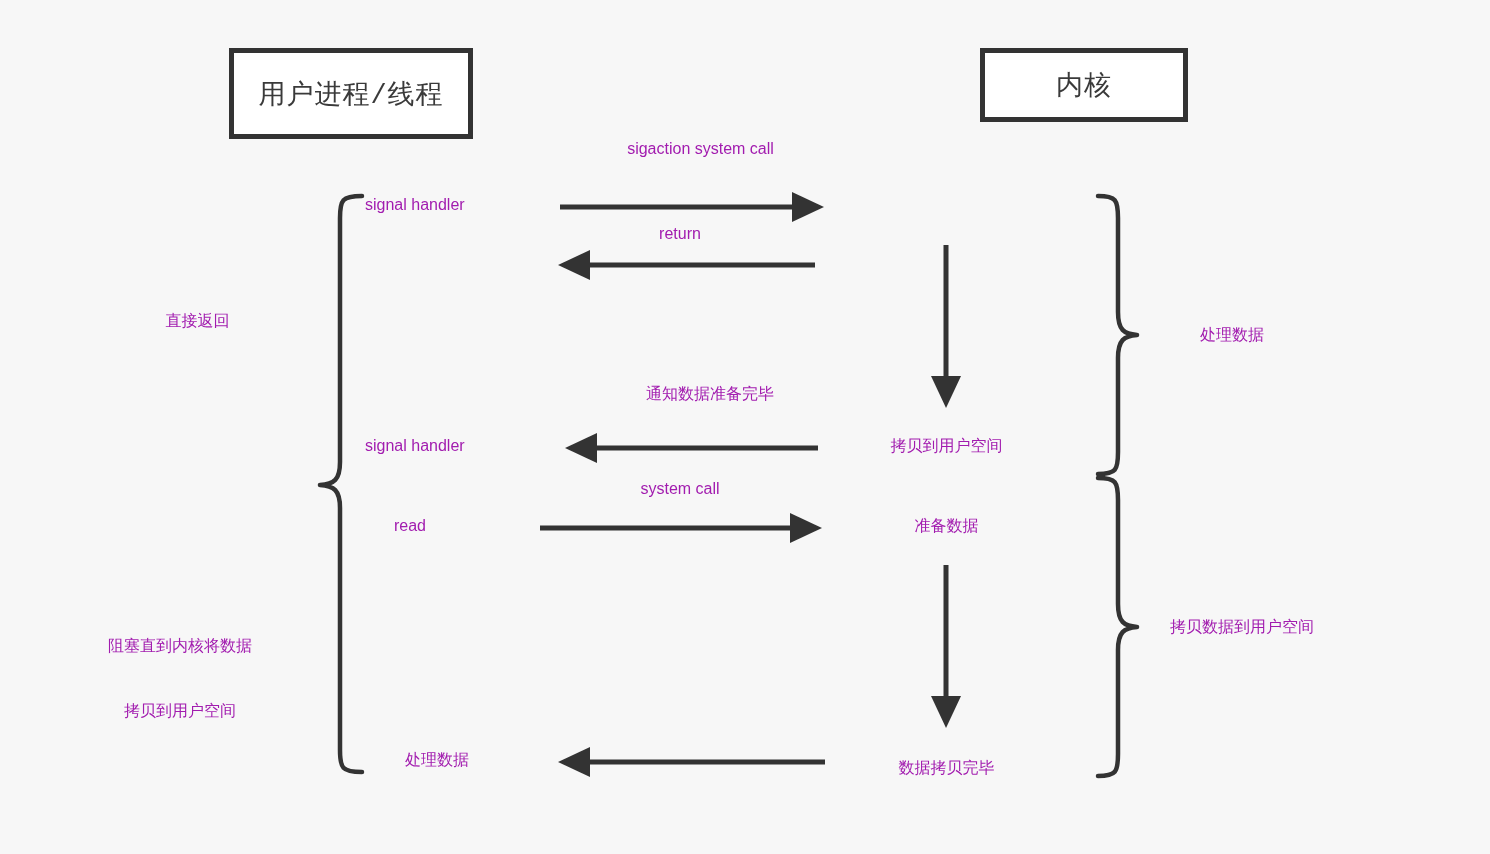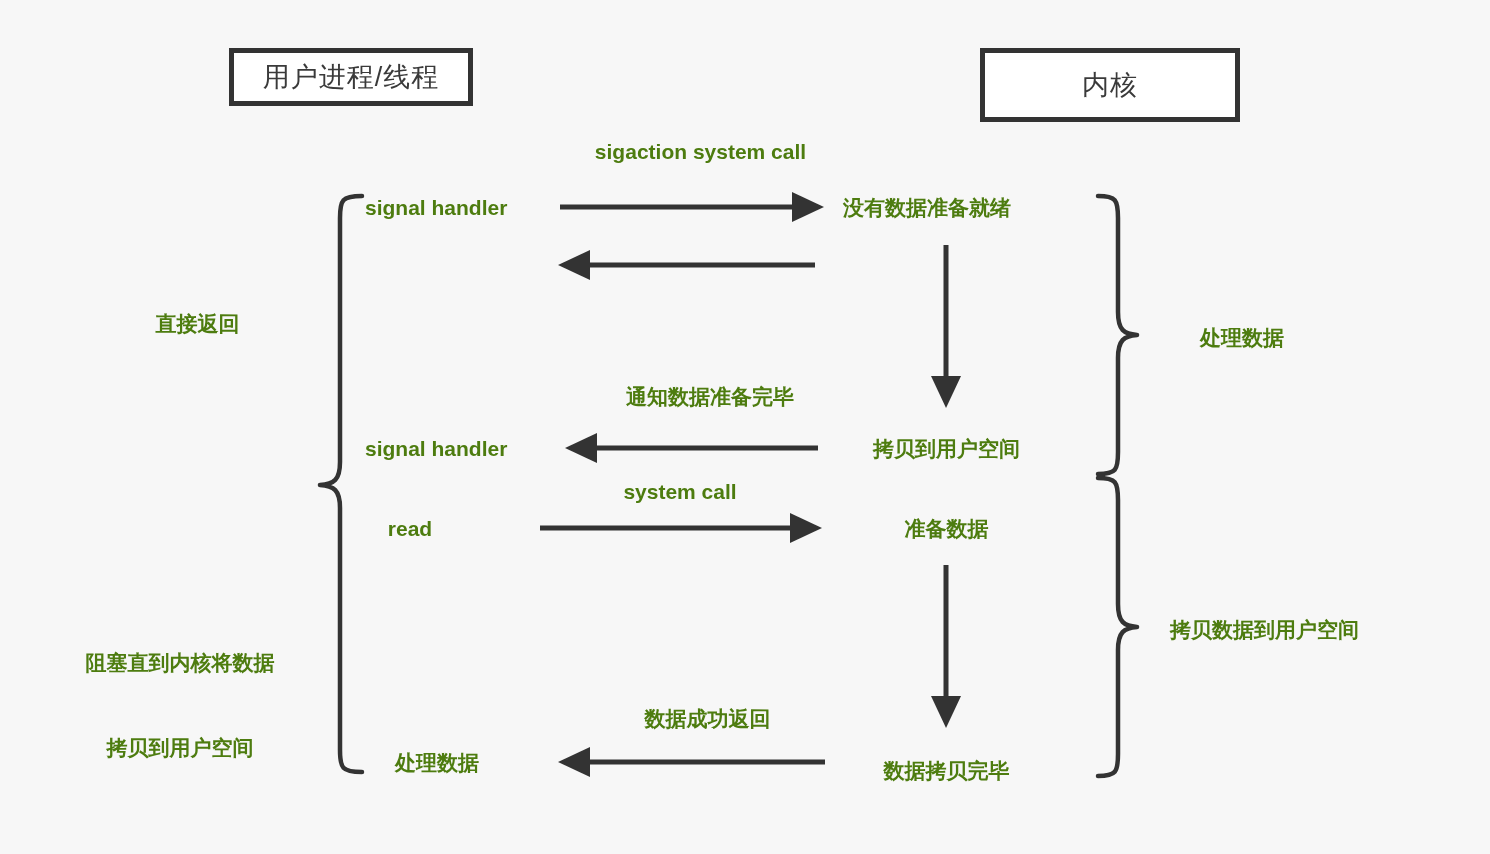--- a/index.html
+++ b/index.html
@@ -28,28 +28,28 @@
     border: 5px solid #333333;
     background: #ffffff;
     display: flex;
     align-items: center;
     justify-content: center;
     font-size: 27px;
     font-weight: 400;
     color: #3a3a3a;
     letter-spacing: 1px;
   }
-  #box-user  { left: 229px; top: 48px;  width: 244px; height: 58px; }
-  #box-kernel{ left: 980px; top: 48px;  width: 260px; height: 74px; }
+  #box-user  { left: 229px; top: 48px;  width: 244px; height: 91px; font-family: Liberation Mono, monospace; }
+  #box-kernel{ left: 980px; top: 48px;  width: 208px; height: 74px; }
 
   
   .lbl {
-    font-size: 21px;
-    font-weight: bold;
-    color: #4d7c0f;
+    font-size: 16px;
+    font-weight: normal;
+    color: #a21caf;
     white-space: pre;
     line-height: 1.35;
   }
   .lbl.center { text-align: center; }
   .lbl.right  { text-align: center; }
 
   
   svg#wires {
     position: absolute;
     left: 0; top: 0;
@@ -118,36 +118,35 @@
 
     <line class="shaft" x1="946" y1="565" x2="946" y2="702"></line>
     <path class="head" d="M 946 728 L 931 696 L 961 696 Z"></path>
 
     <line class="shaft" x1="585" y1="762" x2="825" y2="762"></line>
     <path class="head" d="M 558 762 L 590 747 L 590 777 Z"></path>
   </svg>
 
   <div class="lbl abs center" style="left:503px; top:138px; width:395px;">sigaction system call</div>
 
+  <div class="lbl abs center" style="left:550px; top:223px; width:260px;">return</div>
 
   <div class="lbl abs center" style="left:520px; top:383px; width:380px;">通知数据准备完毕</div>
 
   <div class="lbl abs center" style="left:545px; top:478px; width:270px;">system call</div>
 
-  <div class="lbl abs center" style="left:545px; top:705px; width:325px;">数据成功返回</div>
 
   <div class="lbl abs" style="left:365px; top:194px;">signal handler</div>
 
   <div class="lbl abs" style="left:365px; top:435px;">signal handler</div>
 
   <div class="lbl abs right" style="left:350px; top:515px; width:120px;">read</div>
 
   <div class="lbl abs right" style="left:342px; top:749px; width:190px;">处理数据</div>
 
-  <div class="lbl abs" style="left:843px; top:194px;">没有数据准备就绪</div>
 
   <div class="lbl abs center" style="left:843px; top:435px; width:207px;">拷贝到用户空间</div>
 
   <div class="lbl abs center" style="left:843px; top:515px; width:207px;">准备数据</div>
 
   <div class="lbl abs center" style="left:843px; top:749px; width:207px;margin-top:8px;">数据拷贝完毕</div>
 
   <div class="lbl abs center" style="left:105px; top:310px; width:185px;">直接返回</div>
 
   <div class="lbl abs center" style="left:40px; top:592px; width:280px;">

